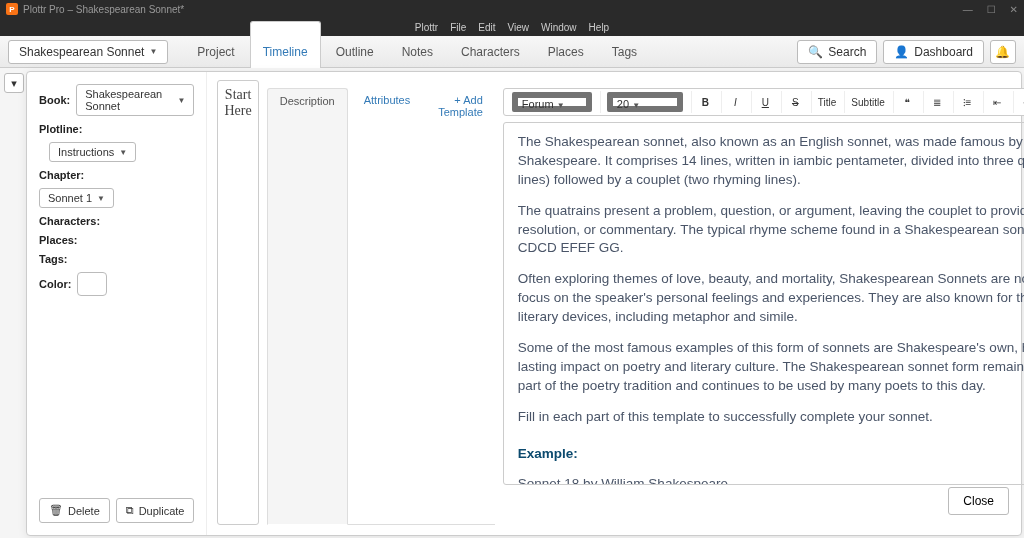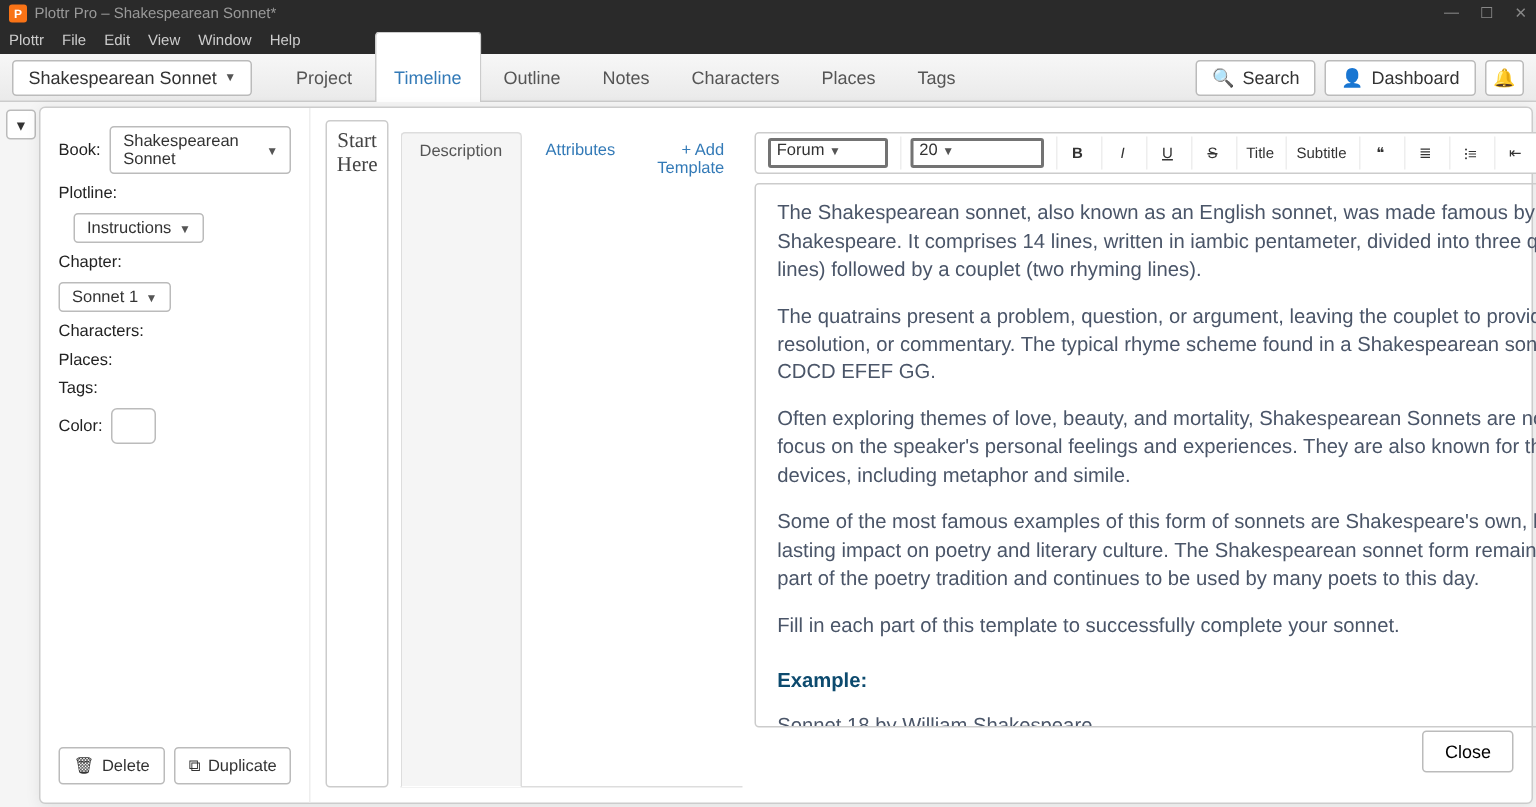--- a/index.html
+++ b/index.html
@@ -1,58 +1,58 @@
 <!DOCTYPE html>
 <html><head>
 <meta charset="utf-8">
 <style>
 * { box-sizing: border-box; margin: 0; padding: 0; font-family: -apple-system, BlinkMacSystemFont, "Segoe UI", Arial, sans-serif; }
 body { width: 1024px; height: 538px; overflow: hidden; background: #f0f0f0; font-size: 12px; color: #333; }
 
 .titlebar { height: 18px; background: #2a2a2a; color: #999; display: flex; align-items: center; padding: 0 6px; font-size: 10px; }
 .titlebar .app-icon { width: 12px; height: 12px; background: #f97316; border-radius: 2px; margin-right: 5px; display: inline-flex; align-items: center; justify-content: center; color: #fff; font-size: 8px; font-weight: bold; }
 .titlebar .controls { margin-left: auto; display: flex; gap: 14px; font-size: 10px; color: #888; }
-.menubar { height: 18px; background: #2a2a2a; color: #ccc; display: flex; align-items: center; padding: 0 6px; gap: 12px; font-size: 10px; }
+.menubar { height: 18px; background: #2a2a2a; color: #ccc; display: flex; align-items: center; padding: 0 6px; gap: 12px; font-size: 10px; justify-content: center; }
 
 .toolbar { height: 32px; background: linear-gradient(#f7f7f7, #eaeaea); border-bottom: 1px solid #ccc; display: flex; align-items: center; padding: 0 8px; gap: 6px; }
 .book-dropdown { background: #fff; border: 1px solid #bbb; border-radius: 3px; padding: 4px 10px; font-size: 12px; display: flex; align-items: center; gap: 5px; }
 .caret { font-size: 8px; color: #555; }
 .tab-links { display: flex; gap: 2px; margin-left: 10px; }
 .tab-link { padding: 23px 12px; font-size: 12px; color: #555; cursor: pointer; border: 1px solid transparent; }
 .tab-link.active { background: #fff; border: 1px solid #ccc; border-bottom-color: #fff; border-radius: 3px 3px 0 0; color: #337ab7; }
 .toolbar-right { margin-left: auto; display: flex; gap: 6px; }
 .tbtn { background: #fff; border: 1px solid #bbb; border-radius: 3px; padding: 4px 10px; font-size: 12px; display: flex; align-items: center; gap: 5px; color: #333; }
 .bell { width: 26px; justify-content: center; }
 
 .content { position: relative; height: calc(538px - 68px); background: #f5f5f5; }
 .filter-strip { position: absolute; left: 0; top: 0; width: 28px; height: 30px; display: flex; align-items: center; justify-content: center; }
 .filter-icon { width: 20px; height: 20px; border: 1px solid #bbb; border-radius: 3px; background: #fff; display: flex; align-items: center; justify-content: center; font-size: 11px; }
 
 .modal { position: absolute; left: 26px; top: 3px; right: 2px; bottom: 2px; background: #fff; border: 1px solid #ccc; border-radius: 4px; display: flex; box-shadow: 0 2px 10px rgba(0,0,0,0.08); }
 .sidebar { width: 198px; padding: 12px; border-right: 1px solid #eee; display: flex; flex-direction: column; gap: 7px; font-size: 11px; }
 .field-row { display: flex; align-items: center; gap: 6px; }
-.field-label { font-weight: 400; color: #222; font-size: 11px; }
+.field-label { font-weight: 700; color: #222; font-size: 11px; }
 .select { background: #fff; border: 1px solid #bbb; border-radius: 3px; padding: 3px 8px; font-size: 11px; display: inline-flex; align-items: center; gap: 5px; }
 .color-box { width: 30px; height: 24px; border: 1px solid #bbb; border-radius: 4px; background: #fff; }
 .sidebar-footer { margin-top: auto; display: flex; gap: 6px; }
 .btn-sm { background: #fff; border: 1px solid #bbb; border-radius: 3px; padding: 5px 9px; font-size: 11px; display: flex; align-items: center; gap: 5px; }
 
 .main { flex: 1; display: flex; flex-direction: row; padding: 8px 10px 10px 6px; }
 .title-input { margin: 0 4px; border: 1px solid #ccc; border-radius: 3px; text-align: center; padding: 6px; font-size: 14px; color: #444; font-family: Georgia, serif; }
 .sub-tabs { display: flex; gap: 4px; margin: 8px 4px 0 4px; border-bottom: 1px solid #ddd; }
 .sub-tab { padding: 6px 12px; font-size: 11px; color: #337ab7; cursor: pointer; text-align: right; }
 .sub-tab.active { background: #f5f5f5; border: 1px solid #ddd; border-bottom-color: #fff; border-radius: 3px 3px 0 0; color: #555; margin-bottom: -1px; }
 
 .editor-area { margin: 8px 4px 0 4px; flex: 1; display: flex; flex-direction: column; position: relative; }
 .editor-toolbar { display: flex; gap: 2px; border: 1px solid #ccc; border-radius: 3px; padding: 2px; background: #fff; align-items: center; }
 .etool { height: 22px; min-width: 24px; padding: 0 6px; display: flex; align-items: center; justify-content: center; font-size: 10px; color: #333; border-left: 1px solid #eee; }
 .etool:first-child { border-left: none; }
-.etool select, .etool-select { border: 2px solid #737373; height: 20px; font-size: 11px; background: #fff; padding: 0 4px; border-radius: 2px; }
+.etool select, .etool-select { border: 6px solid #737373; height: 20px; font-size: 11px; background: #fff; padding: 0 4px; border-radius: 2px; }
 .etool-font { width: 80px; text-align: left; }
-.etool-size { width: 89px; text-align: left; }
+.etool-size { width: 76px; text-align: left; }
 .etool-btn { width: 28px; }
 
 .richtext { margin-top: 6px; border: 1px solid #ccc; border-radius: 3px; padding: 10px 14px; overflow-y: auto; height: 363px; font-family: Georgia, 'Times New Roman', serif; font-size: 13.5px; line-height: 1.4; color: #4a5568; position: relative; }
 .richtext p { margin-bottom: 12px; }
 .richtext .example-head { font-weight: 600; color: #0c4a6e; margin-top: 18px; }
 .word-count { position: absolute; right: 6px; bottom: 44px; background: #fff; border: 1px solid #ddd; font-size: 9px; padding: 1px 5px; border-radius: 2px; color: #666; }
 
 .modal-footer { position: absolute; right: 12px; bottom: 20px; }
 .close-btn { background: #fff; border: 1px solid #bbb; border-radius: 3px; padding: 6px 14px; font-size: 12px; }
 .richtext::-webkit-scrollbar { width: 8px; }

